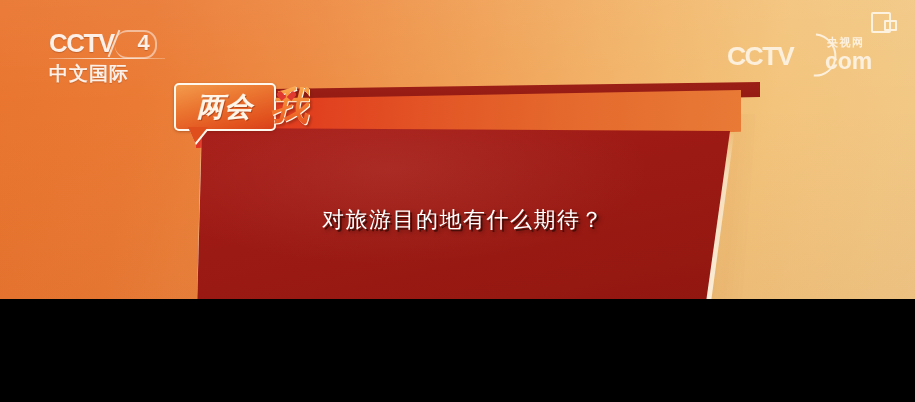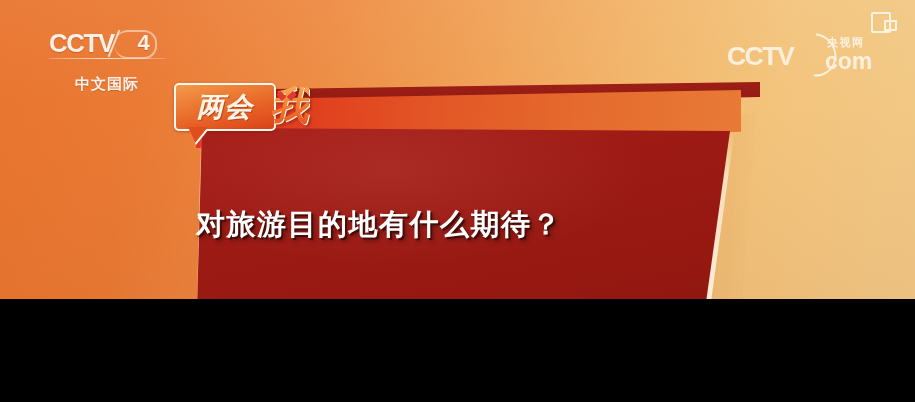--- a/index.html
+++ b/index.html
@@ -85,23 +85,23 @@
     color: #fdf4ee;
     line-height: 25px;
     text-shadow: 0 1px 1px rgba(120,50,15,0.35);
   }
   #cctv4-logo .divider {
     margin-top: 1px;
     height: 1px;
     background: linear-gradient(90deg, rgba(255,245,235,0.25), rgba(255,245,235,0.85), rgba(255,245,235,0.25));
   }
   #cctv4-logo .row2 {
-    margin-top: 16px;
-    text-align: center;
-    font-size: 15px;
+    margin-top: 2px;
+    text-align: left;
+    font-size: 19px;
     font-weight: 700;
     letter-spacing: 1px;
     color: #fdf4ee;
     text-shadow: 0 1px 1px rgba(120,50,15,0.3);
   }
 
   
   #cctv-com {
     position: absolute;
     right: 28px;
@@ -334,23 +334,24 @@
   }
   #hero-word .heart::before { left: 0px; transform: rotate(-42deg); transform-origin: 50% 100%; }
   #hero-word .heart::after  { left: 4.6px; transform: rotate(42deg); transform-origin: 50% 100%; }
 
   
   #headline {
     position: absolute;
     left: 196px;
     top: 205px;
     width: 534px;
+    text-align: center;
     font-family: "DejaVu Sans", "Liberation Sans", sans-serif;
-    font-weight: 700;
-    font-size: 29px;
+    font-weight: 400;
+    font-size: 22px;
     letter-spacing: 1.5px;
     color: #ffffff;
     text-shadow:
       2px 2px 0 rgba(62,10,6,0.85),
       3px 3px 4px rgba(40,5,3,0.55);
     white-space: nowrap;
   }
 </style>
 </head>
 <body>

